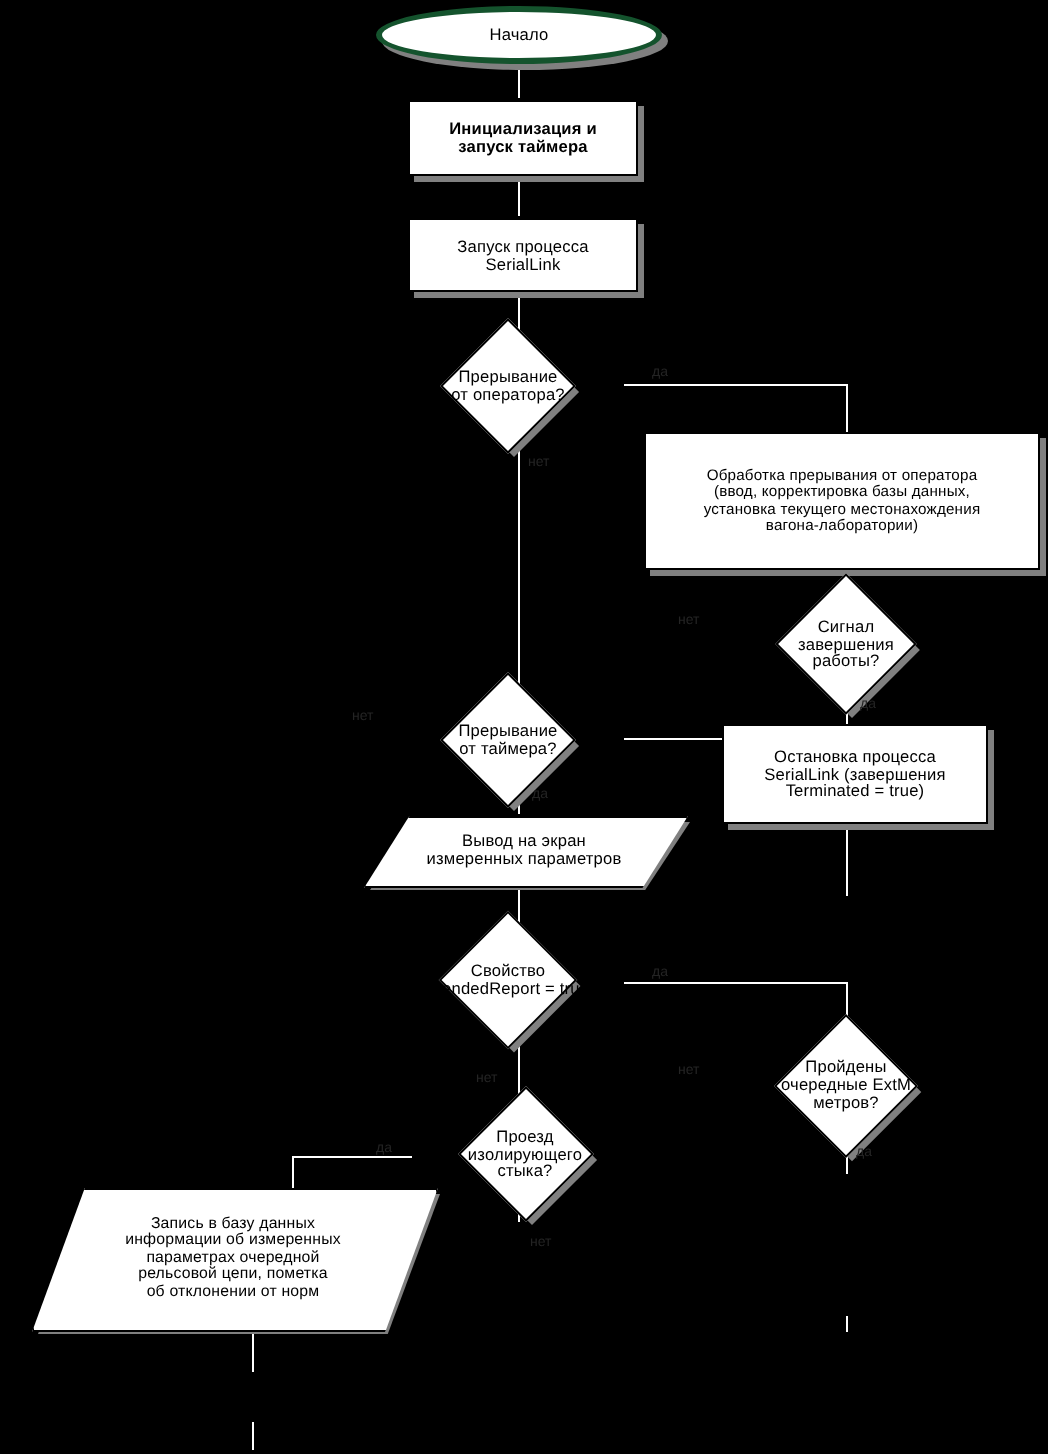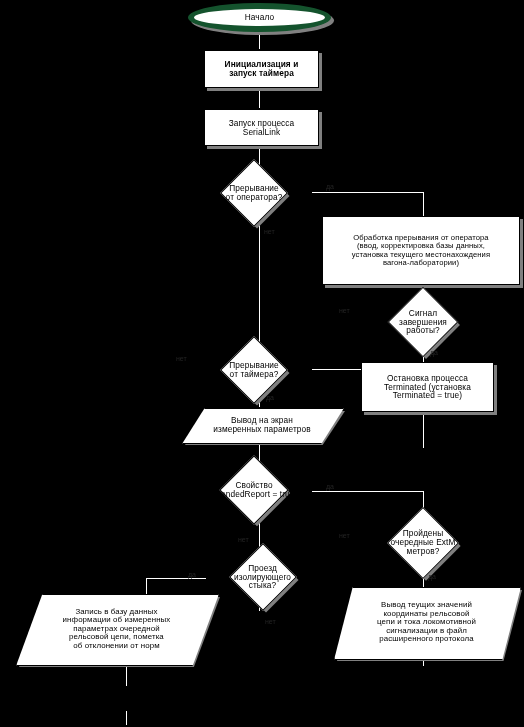--- a/index.html
+++ b/index.html
@@ -24,21 +24,21 @@
     text-align:center;color:#000000;line-height:1.08;
     white-space:pre-line;padding:0 3px;box-sizing:border-box;
     font-size:8.3px;letter-spacing:0.1px;
   }
 
   
   .rect{background:#ffffff;border:1px solid #000;
         box-shadow:3px 3px 0 0 #808080;}
 
   
-  .ellipse{background:#ffffff;border:6px solid #14532d;border-radius:50%;
+  .ellipse{background:#ffffff;border:3px solid #14532d;border-radius:50%;
            box-shadow:3px 3px 0 0 #808080;}
 
   
   .diamond{}
   .diamond .dshape{
     position:absolute;left:50%;top:50%;
     background:#ffffff;border:1px solid #000;
     transform:translate(-50%,-50%) rotate(45deg) ;
   }
   .diamond .dshadow{
@@ -153,21 +153,21 @@
     <div class="dshadow" style="width:46px;height:46px;margin-left:3px;margin-top:3px;"></div>
     <div class="dshape" style="width:46px;height:46px;"></div>
     <div class="lbl">Прерывание
 от таймера?</div>
   </div>
   <div class="branch" style="left:176px;top:355px;">нет</div>
   <div class="branch" style="left:266px;top:394px;">да</div>
 
   <div class="node rect" style="left:361px;top:362px;width:133px;height:50px;">
     <div class="lbl">Остановка процесса
-Terminated (установка
+SerialLink (завершения
 Terminated = true)</div>
   </div>
 
   <div class="node para" style="left:182px;top:408px;width:160px;height:34px;">
     <div class="pshadow" style="transform:translate(3px,3px);clip-path:polygon(14% 0,100% 0,86% 100%,0 100%);"></div>
     <div class="pshape" style="clip-path:polygon(14% 0,100% 0,86% 100%,0 100%);"></div>
     <div class="lbl">Вывод на экран
 измеренных параметров</div>
   </div>
 
@@ -204,24 +204,15 @@
   <div class="node para" style="left:16px;top:594px;width:201px;height:70px;">
     <div class="pshadow" style="transform:translate(3px,3px);clip-path:polygon(13% 0,100% 0,87% 100%,0 100%);"></div>
     <div class="pshape" style="clip-path:polygon(13% 0,100% 0,87% 100%,0 100%);"></div>
     <div class="lbl" style="font-size:7.9px;">Запись в базу данных
 информации об измеренных
 параметрах очередной
 рельсовой цепи, пометка
 об отклонении от норм</div>
   </div>
 
-  <div class="node para" style="left:334px;top:587px;width:185px;height:71px;">
-    <div class="pshadow" style="transform:translate(3px,3px);clip-path:polygon(10% 0,100% 0,90% 100%,0 100%);"></div>
-    <div class="pshape" style="clip-path:polygon(10% 0,100% 0,90% 100%,0 100%);"></div>
-    <div class="lbl" style="font-size:7.9px;">Вывод теущих значений
-координаты рельсовой
-цепи и тока локомотивной
-сигнализации в файл
-расширенного протокола</div>
-  </div>
 
 
 </div>
 
 </body></html>

